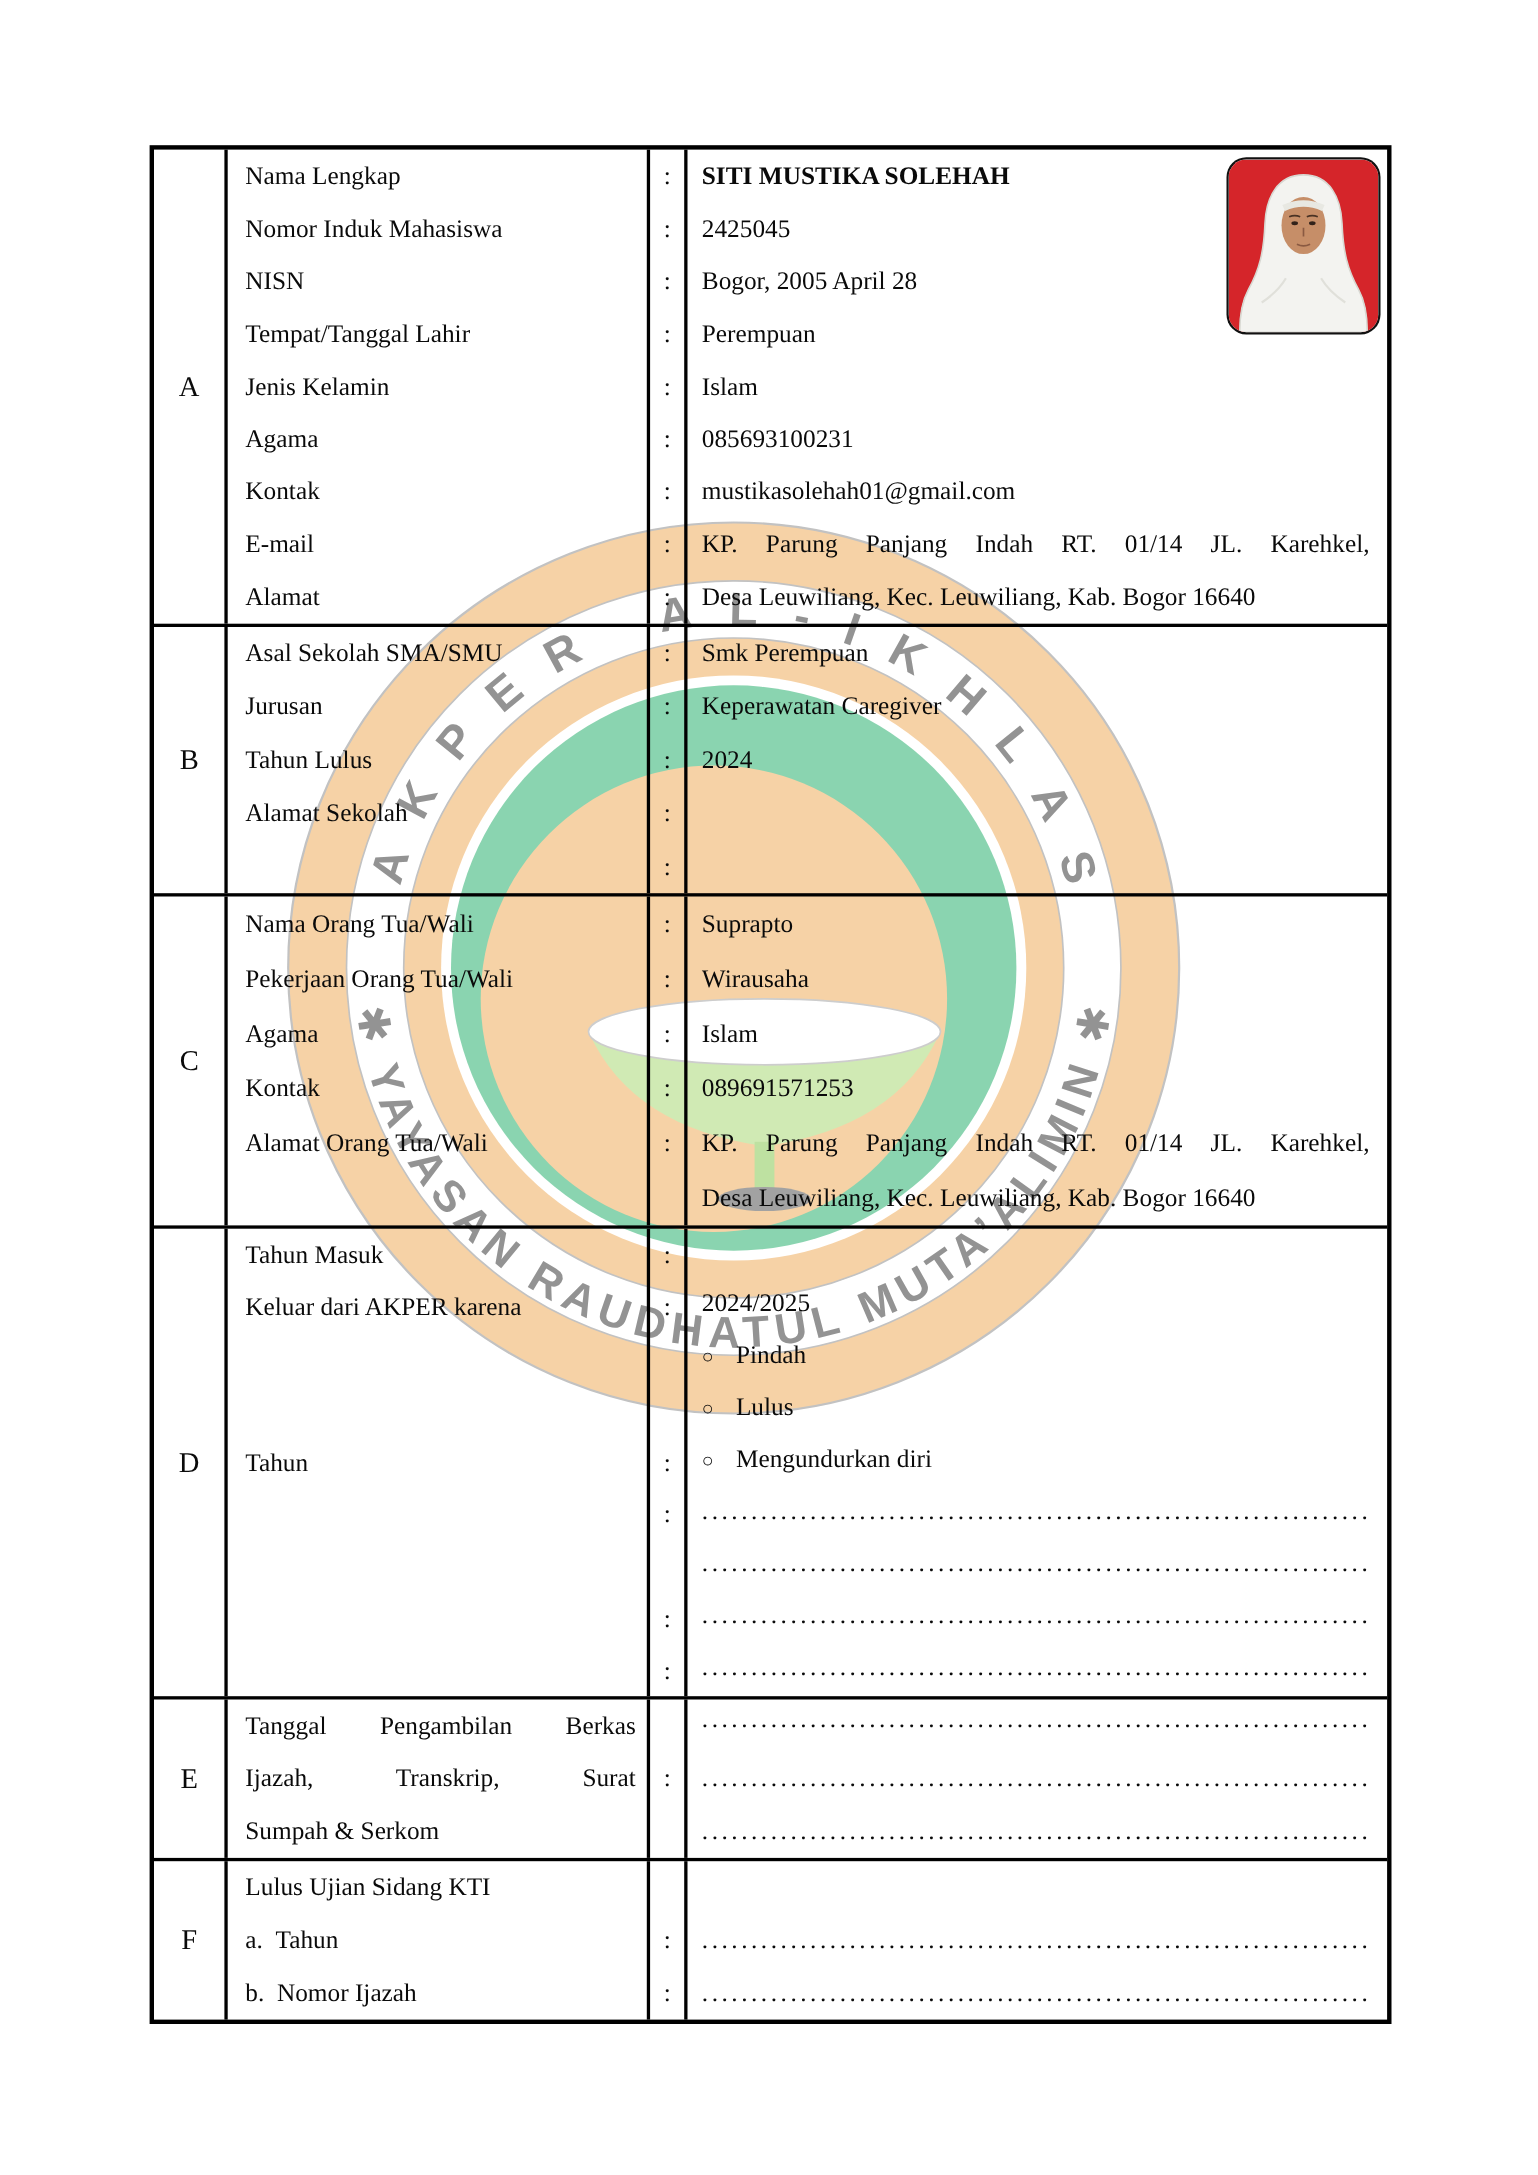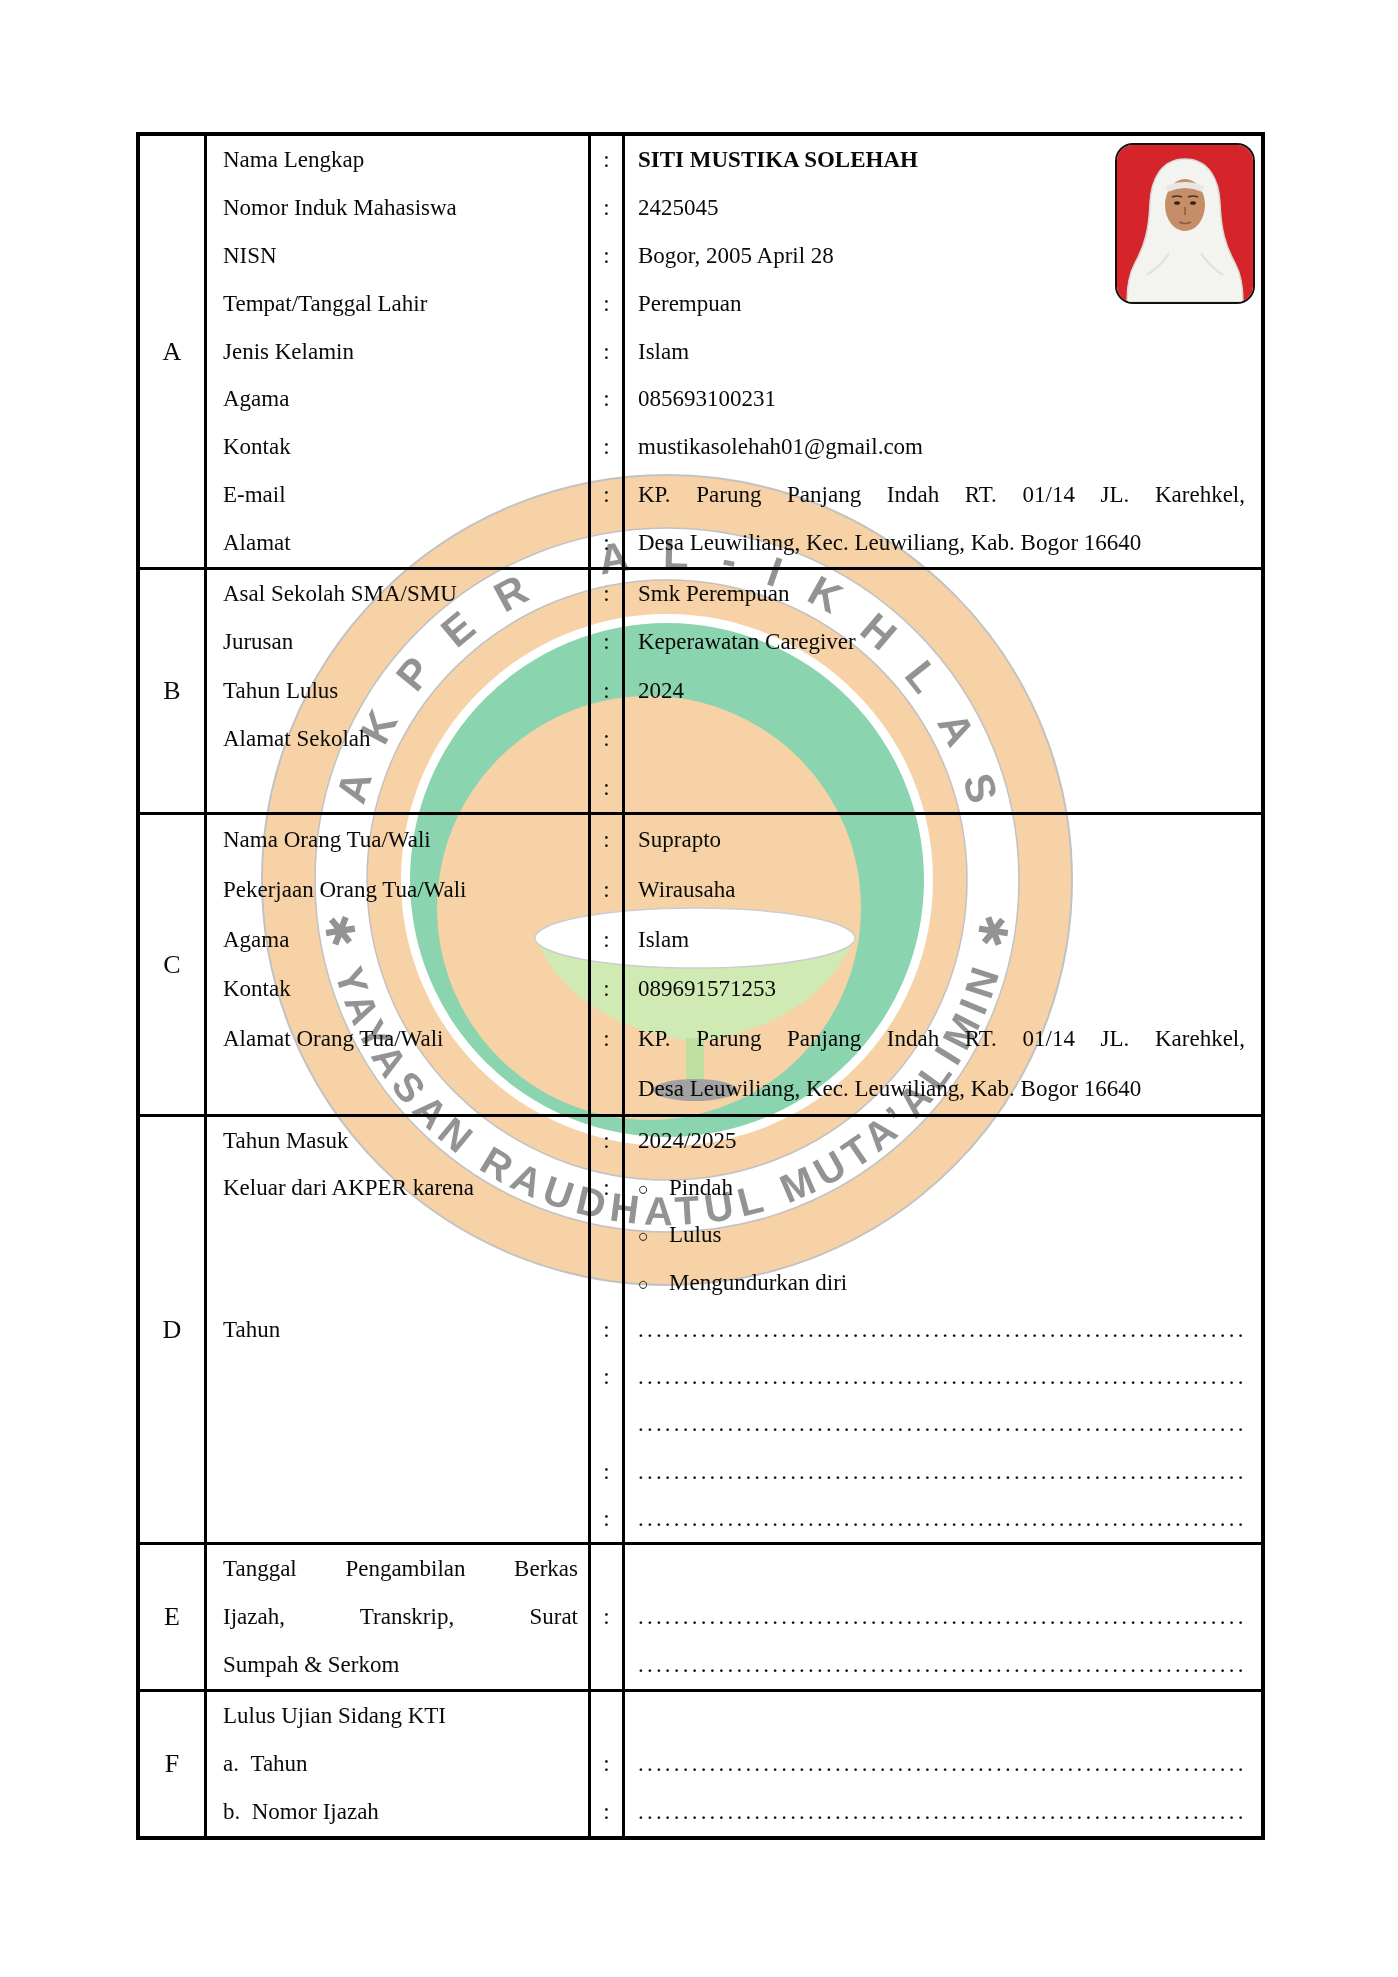--- a/index.html
+++ b/index.html
@@ -162,21 +162,21 @@
         <div class="line" style="line-height: 47.2222px; height: 47.2222px;">:</div>
         <div class="line" style="line-height: 47.2222px; height: 47.2222px;"></div>
         <div class="line" style="line-height: 47.2222px; height: 47.2222px;"></div>
         <div class="line" style="line-height: 47.2222px; height: 47.2222px;">:</div>
         <div class="line" style="line-height: 47.2222px; height: 47.2222px;">:</div>
         <div class="line" style="line-height: 47.2222px; height: 47.2222px;"></div>
         <div class="line" style="line-height: 47.2222px; height: 47.2222px;">:</div>
         <div class="line" style="line-height: 47.2222px; height: 47.2222px;">:</div>
       </div>
       <div class="cell values">
-        <div class="line" style="line-height: 47.2222px; height: 47.2222px;">2024/2025</div>
+        <div class="line" style="line-height: 47.2222px; height: 47.2222px; margin-top: 44px;">2024/2025</div>
         <div class="line" style="line-height: 47.2222px; height: 47.2222px;"><span class="rb">○</span><span>Pindah</span></div>
         <div class="line" style="line-height: 47.2222px; height: 47.2222px;"><span class="rb">○</span><span>Lulus</span></div>
         <div class="line" style="line-height: 47.2222px; height: 47.2222px;"><span class="rb">○</span><span>Mengundurkan diri</span></div>
         <div class="line dots" style="line-height: 47.2222px; height: 47.2222px;">..........................................................................................................</div>
         <div class="line dots" style="line-height: 47.2222px; height: 47.2222px;">..........................................................................................................</div>
         <div class="line dots" style="line-height: 47.2222px; height: 47.2222px;">..........................................................................................................</div>
         <div class="line dots" style="line-height: 47.2222px; height: 47.2222px;">..........................................................................................................</div>
         <div class="line dots" style="line-height: 47.2222px; height: 47.2222px;">..........................................................................................................</div>
       </div>
     </div>

